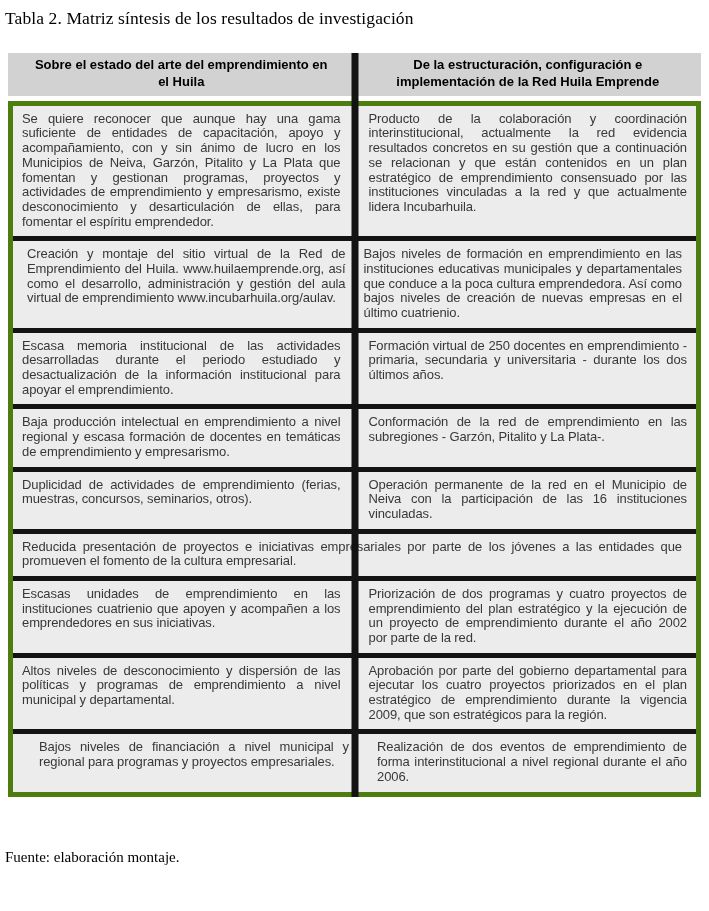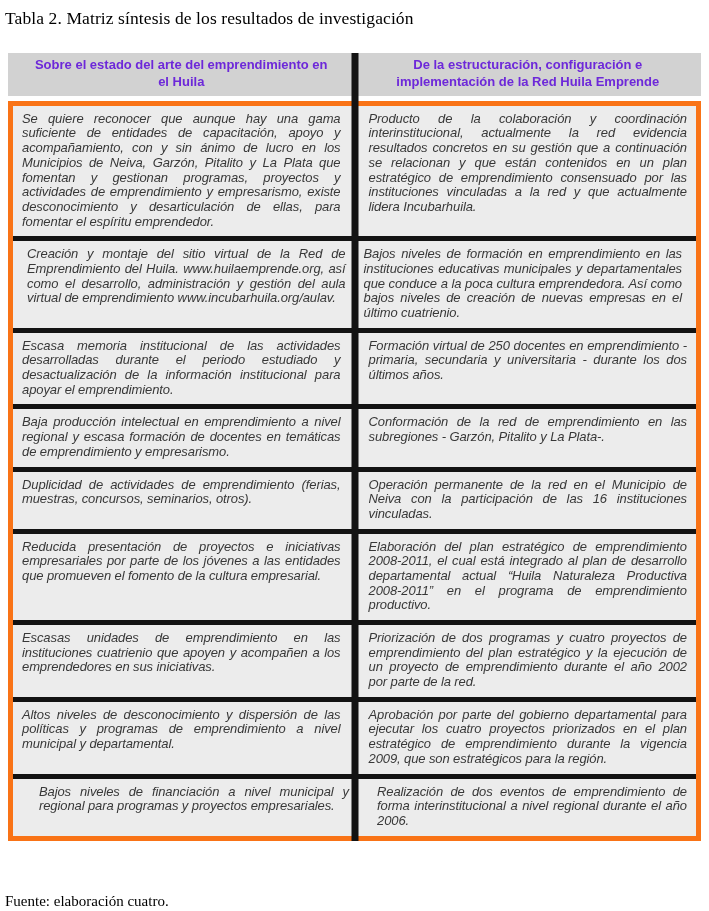--- a/index.html
+++ b/index.html
@@ -24,29 +24,28 @@
   
   .center-divider{
     position:absolute;top:0;bottom:0;
     left:50%;transform:translateX(-50%);
     width:7px;background:#131313;z-index:3;
   }
   .thead{display:flex;}
   .hcell{
     flex:1 1 0;background:#d2d2d2;
     font-weight:bold;font-size:13px;line-height:1.3;
-    color:#6d28d9;text-align:center;
+    color:#000000;text-align:center;
     padding:4px 26px 5px 26px;
     display:flex;align-items:center;justify-content:center;
   }
   .head-gap{height:5px;background:#ffffff;}
   .tbody{
-    border:5px solid #f97316;
+    border:5px solid #4d7c0f;
     background:#5eead4;
-    font-style:italic;
   }
   .trow{
     display:flex;
     background:#ececec;
     border-bottom:5px solid #131313;
   }
   .trow:last-child{border-bottom:none;padding-left:17px;}
   .tcell{
     flex:1 1 0;
     font-size:13px;line-height:1.13;
@@ -97,32 +96,31 @@
       <div class="trow">
         <div class="tcell left">Baja producción intelectual en emprendimiento a nivel regional y escasa formación de docentes en temáticas de emprendimiento y empresarismo.</div>
         <div class="tcell right">Conformación de la red de emprendimiento en las subregiones - Garzón, Pitalito y La Plata-.</div>
       </div>
       <div class="trow">
         <div class="tcell left">Duplicidad de actividades de emprendimiento (ferias, muestras, concursos, seminarios, otros).</div>
         <div class="tcell right">Operación permanente de la red en el Municipio de Neiva con la participación de las 16 instituciones vinculadas.</div>
       </div>
       <div class="trow">
         <div class="tcell left">Reducida presentación de proyectos e iniciativas empresariales por parte de los jóvenes a las entidades que promueven el fomento de la cultura empresarial.</div>
-        <div class="tcell right">Elaboración del plan estratégico de emprendimiento 2008-2011, el cual está integrado al plan de desarrollo departamental actual “Huila Naturaleza Productiva 2008-2011” en el programa de emprendimiento productivo.</div>
       </div>
       <div class="trow">
         <div class="tcell left">Escasas unidades de emprendimiento en las instituciones cuatrienio que apoyen y acompañen a los emprendedores en sus iniciativas.</div>
         <div class="tcell right">Priorización de dos programas y cuatro proyectos de emprendimiento del plan estratégico y la ejecución de un proyecto de emprendimiento durante el año 2002 por parte de la red.</div>
       </div>
       <div class="trow">
         <div class="tcell left">Altos niveles de desconocimiento y dispersión de las políticas y programas de emprendimiento a nivel municipal y departamental.</div>
         <div class="tcell right">Aprobación por parte del gobierno departamental para ejecutar los cuatro proyectos priorizados en el plan estratégico de emprendimiento durante la vigencia 2009, que son estratégicos para la región.</div>
       </div>
       <div class="trow">
         <div class="tcell left">Bajos niveles de financiación a nivel municipal y regional para programas y proyectos empresariales.</div>
         <div class="tcell right">Realización de dos eventos de emprendimiento de forma interinstitucional a nivel regional durante el año 2006.</div>
       </div>
     </div>
   </div>
 
-  <div class="source">Fuente: elaboración cuatro.</div>
+  <div class="source">Fuente: elaboración montaje.</div>
 
 </div>
 
 </body></html>

